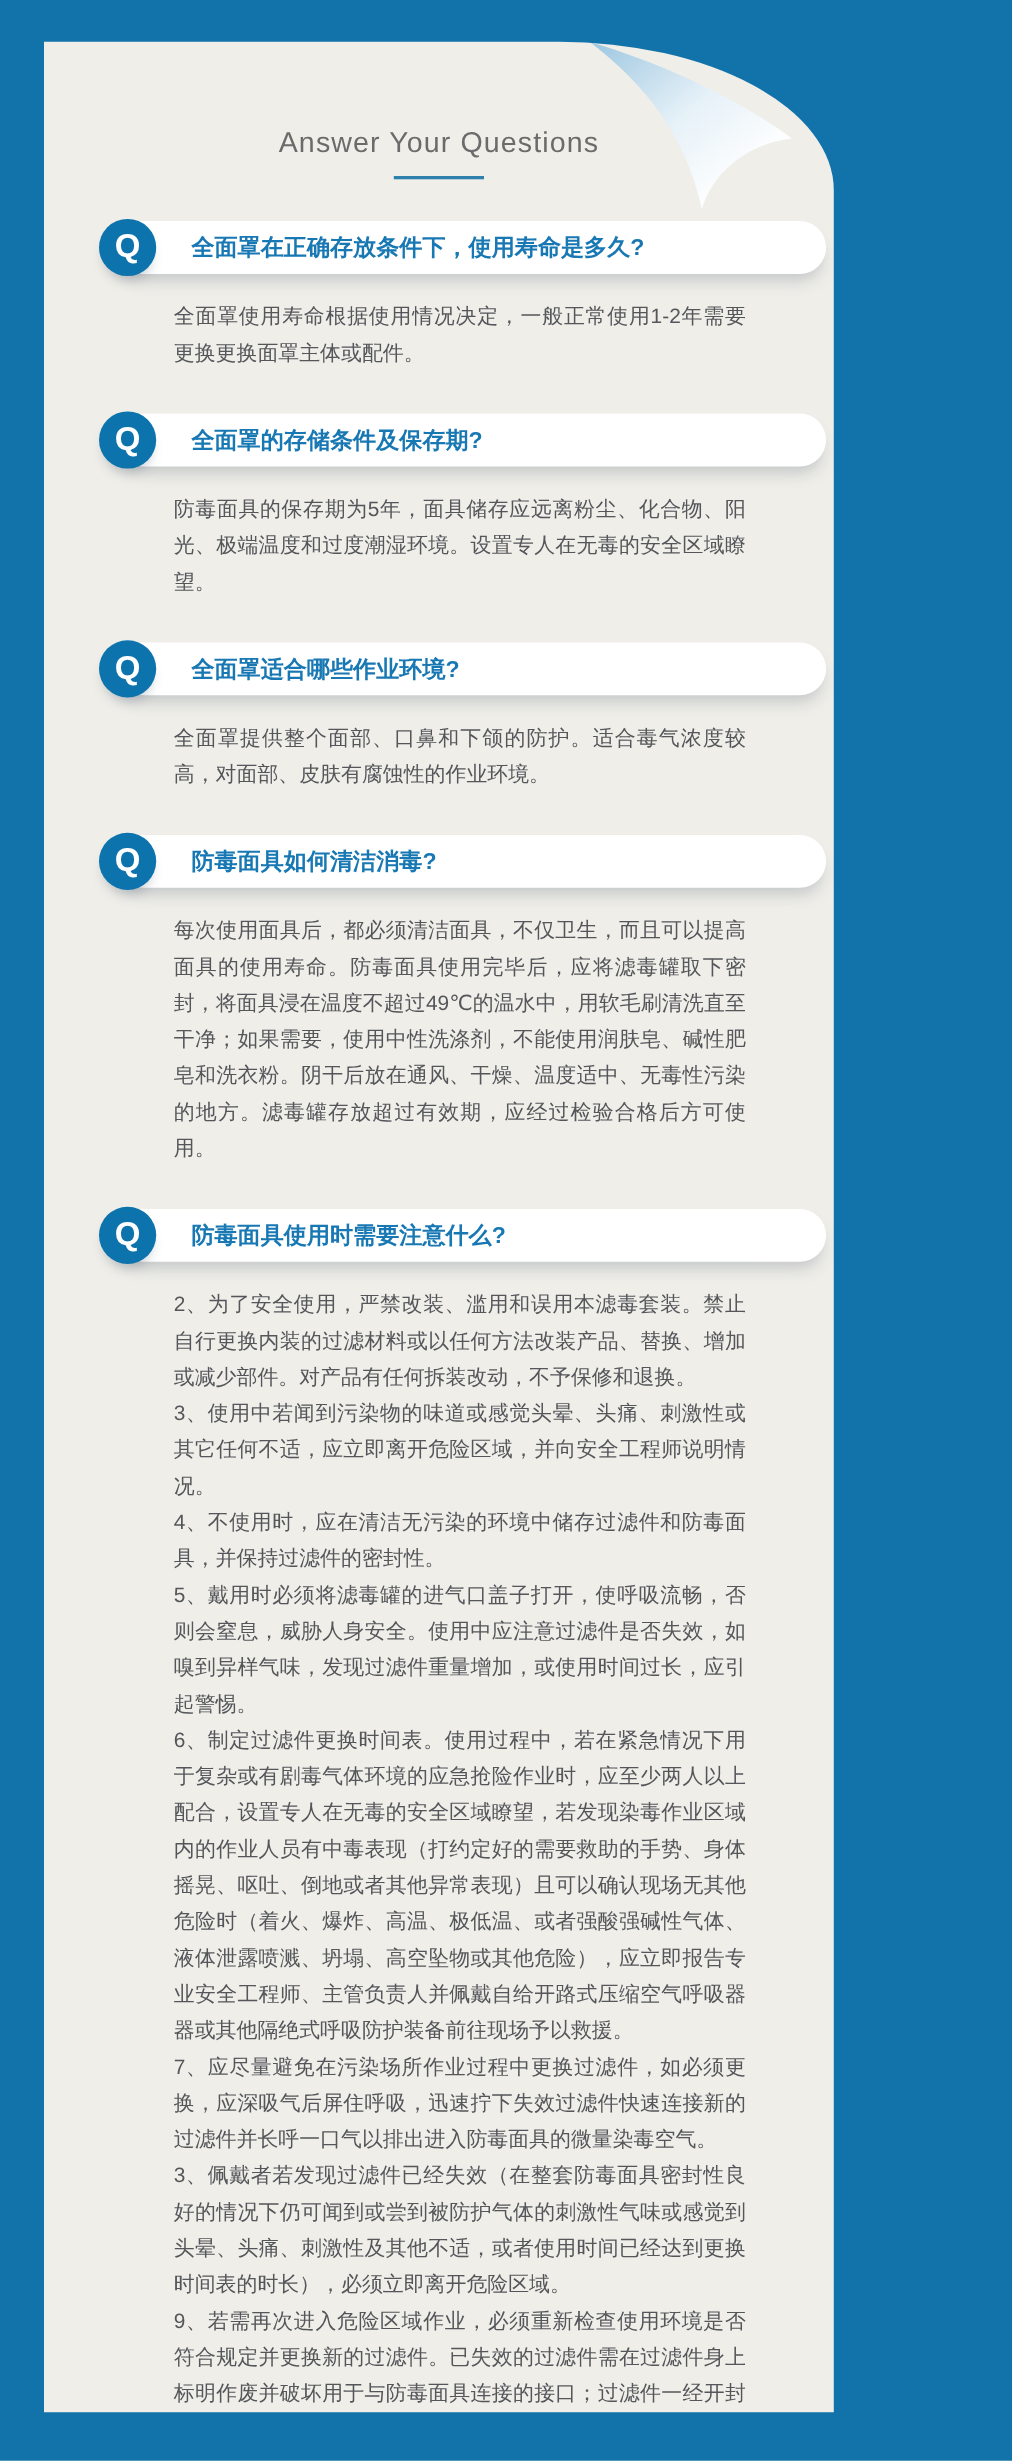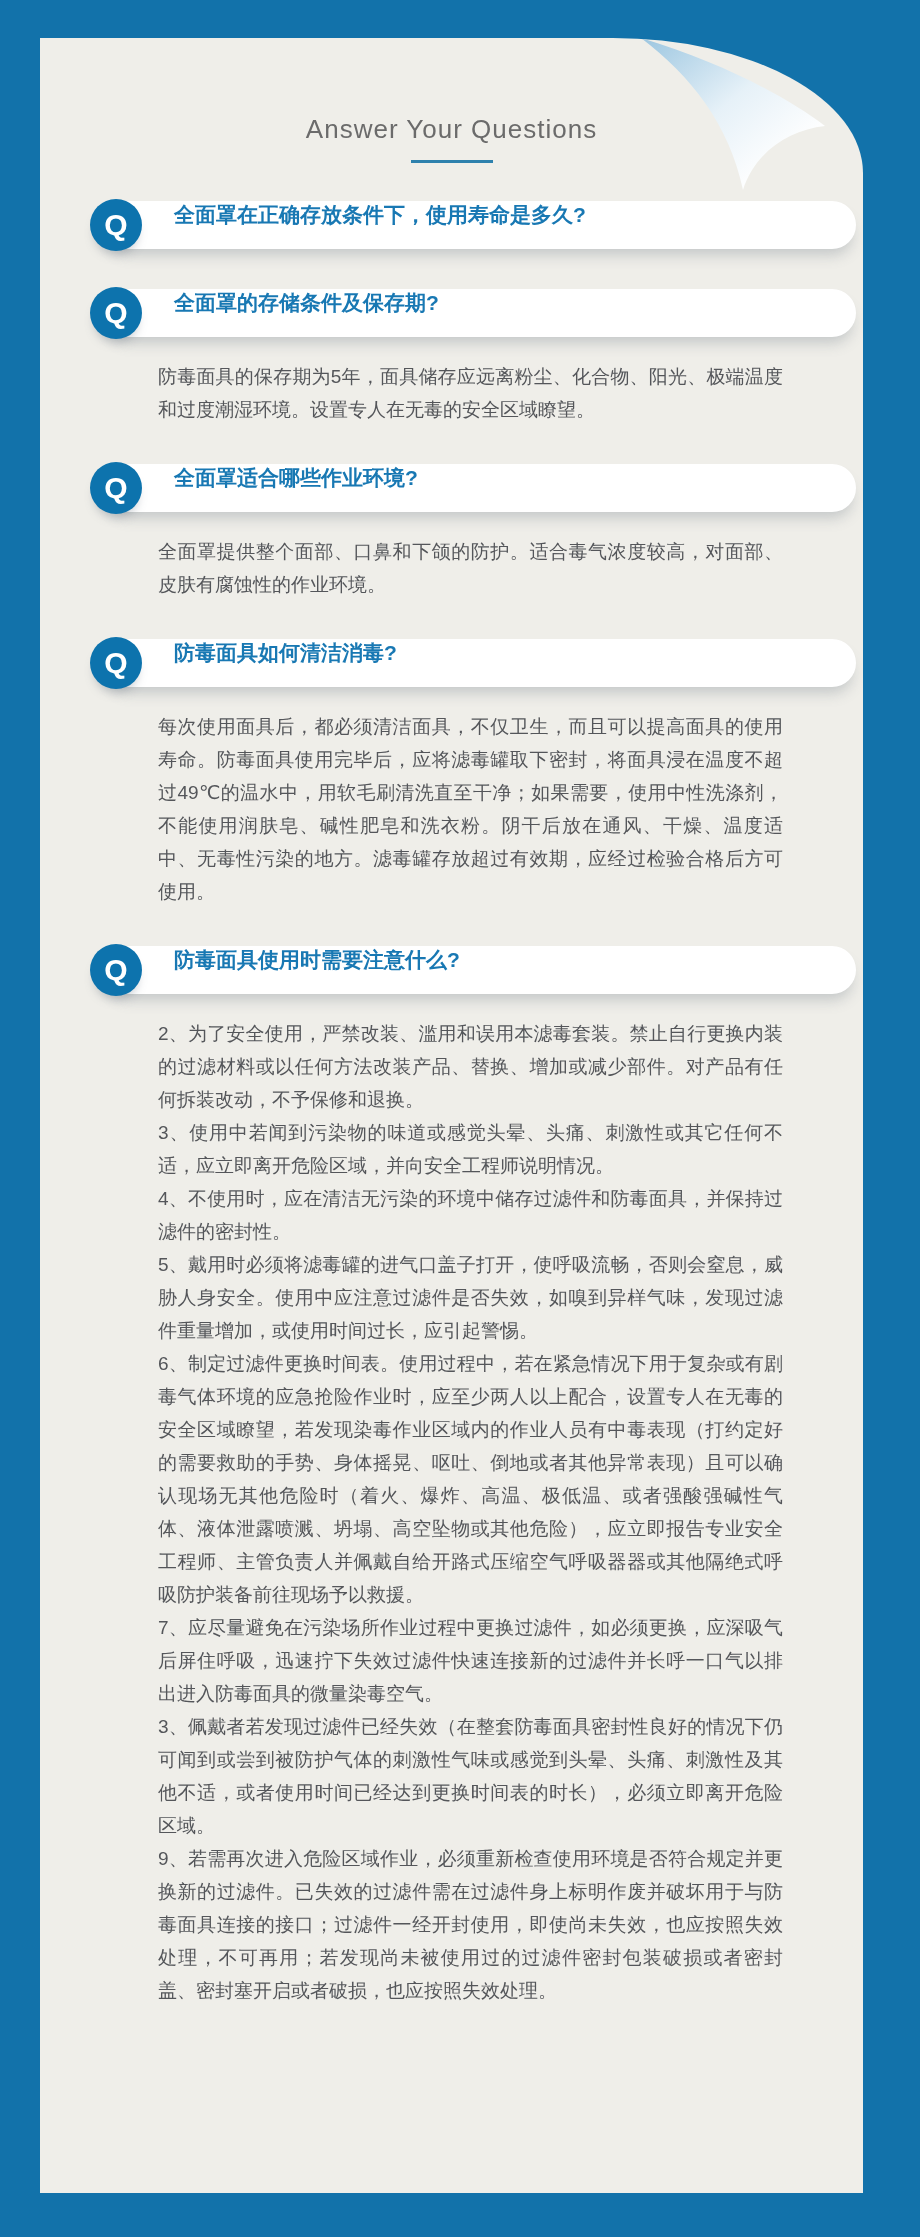--- a/index.html
+++ b/index.html
@@ -7,21 +7,21 @@
   body {
     position:relative;
     width:920px; height:2237px;
     background:#1272aa;
     font-family:"Liberation Sans","DejaVu Sans",sans-serif;
     overflow:hidden;
   }
   .paper {
     position:absolute;
     left:40px; top:38px;
-    width:823px; height:2155px;
+    width:718px; height:2155px;
     background:#efeee9;
     border-top-right-radius:250px 135px;
     overflow:hidden;
   }
   .curl {
     position:absolute;
     top:0; right:-6px;
     width:236px; height:156px;
     pointer-events:none;
   }
@@ -47,21 +47,21 @@
     position:relative;
     height:52px;
     margin:36px 7px 0 50px;
   }
   .q-bar {
     position:absolute;
     left:16px; right:0; top:2px;
     height:48px;
     background:#ffffff;
     border-radius:24px;
-    display:flex; align-items:flex-start;
+    display:flex; align-items:center;
     padding-left:68px;
     box-shadow:0 10px 14px -4px rgba(100,112,126,0.30);
   }
   .q-text {
     font-size:21px;
     font-weight:bold;
     color:#1878b3;
   }
   .q-circle {
     position:absolute;
@@ -106,20 +106,23 @@
   </div>
 
   <section class="faq-section">
     <div class="q-row">
       <span class="q-circle">
           <span>Q</span>
         </span>
       <div class="q-bar">
         <span class="q-text">全面罩在正确存放条件下，使用寿命是多久?</span>
       </div>
+    </div>
+    <div class="answer">
+      <p>全面罩使用寿命根据使用情况决定，一般正常使用1-2年需要更换更换面罩主体或配件。</p>
     </div>
   </section>
 
   <section class="faq-section">
     <div class="q-row">
       <span class="q-circle">
           <span>Q</span>
         </span>
       <div class="q-bar">
         <span class="q-text">全面罩的存储条件及保存期?</span>

